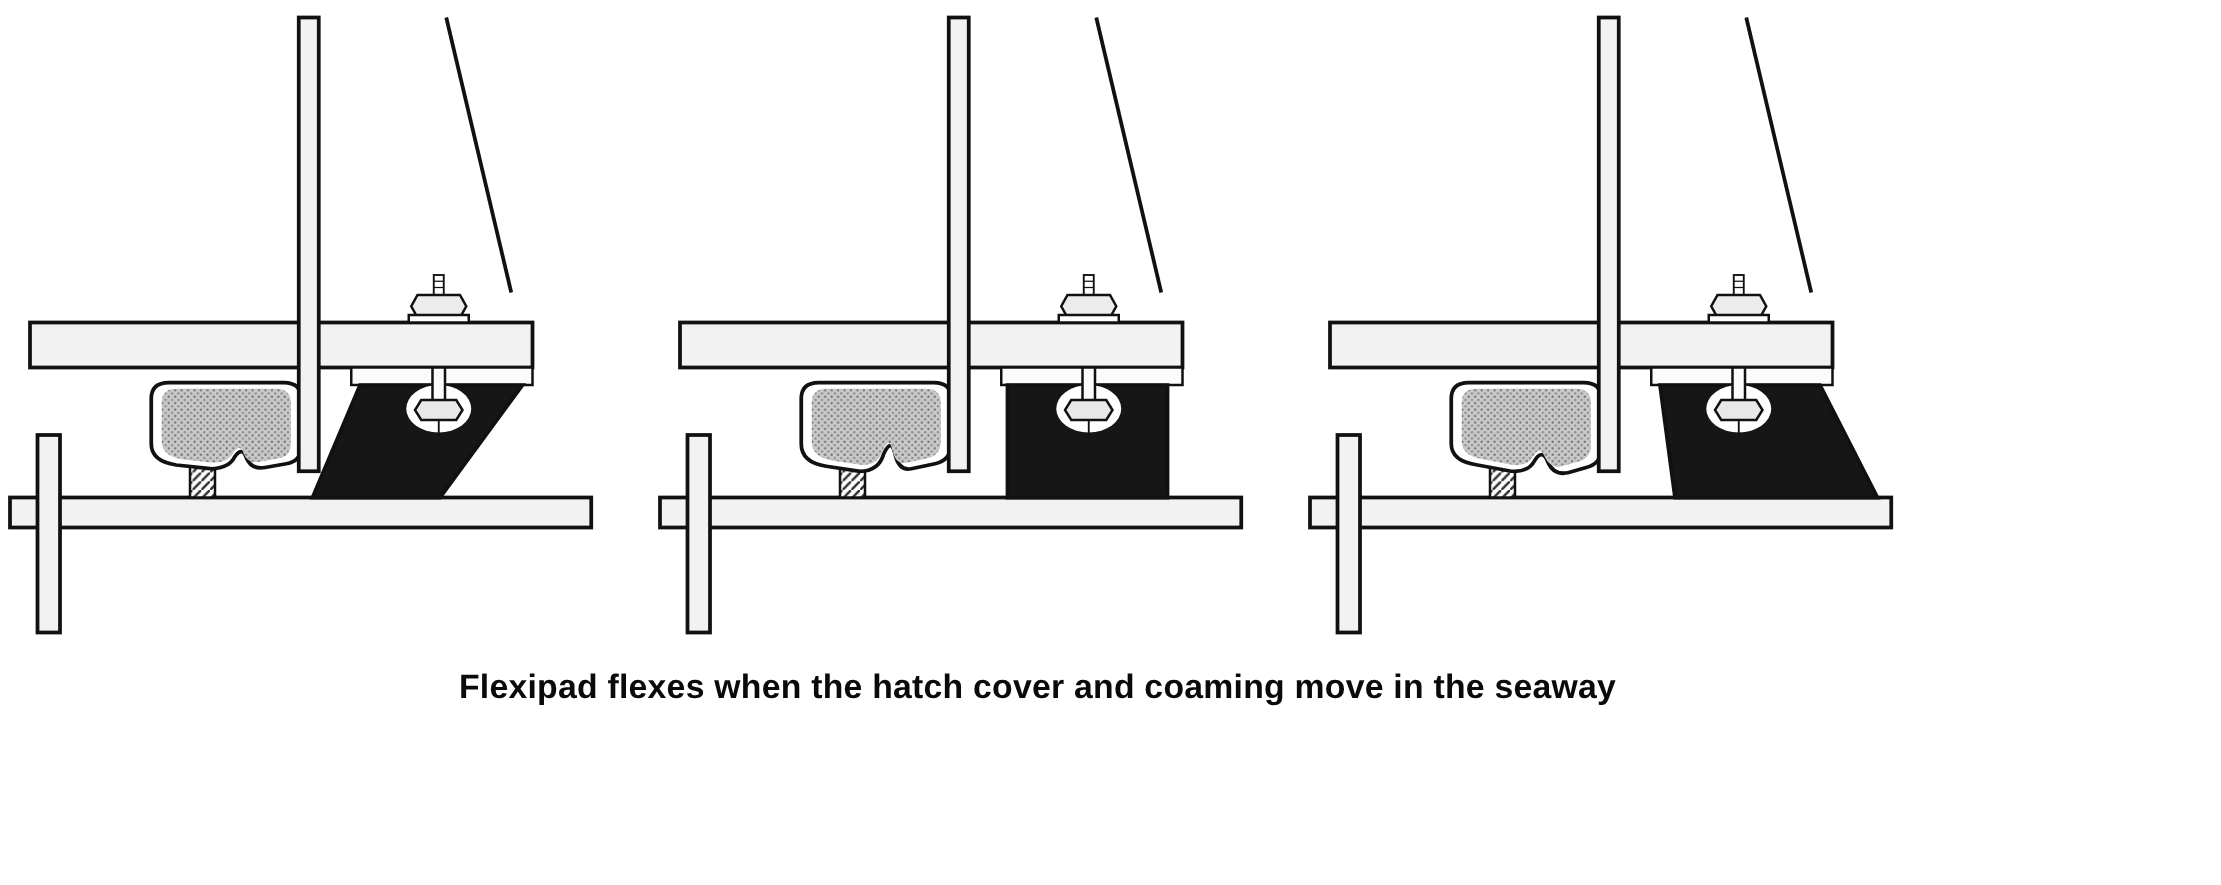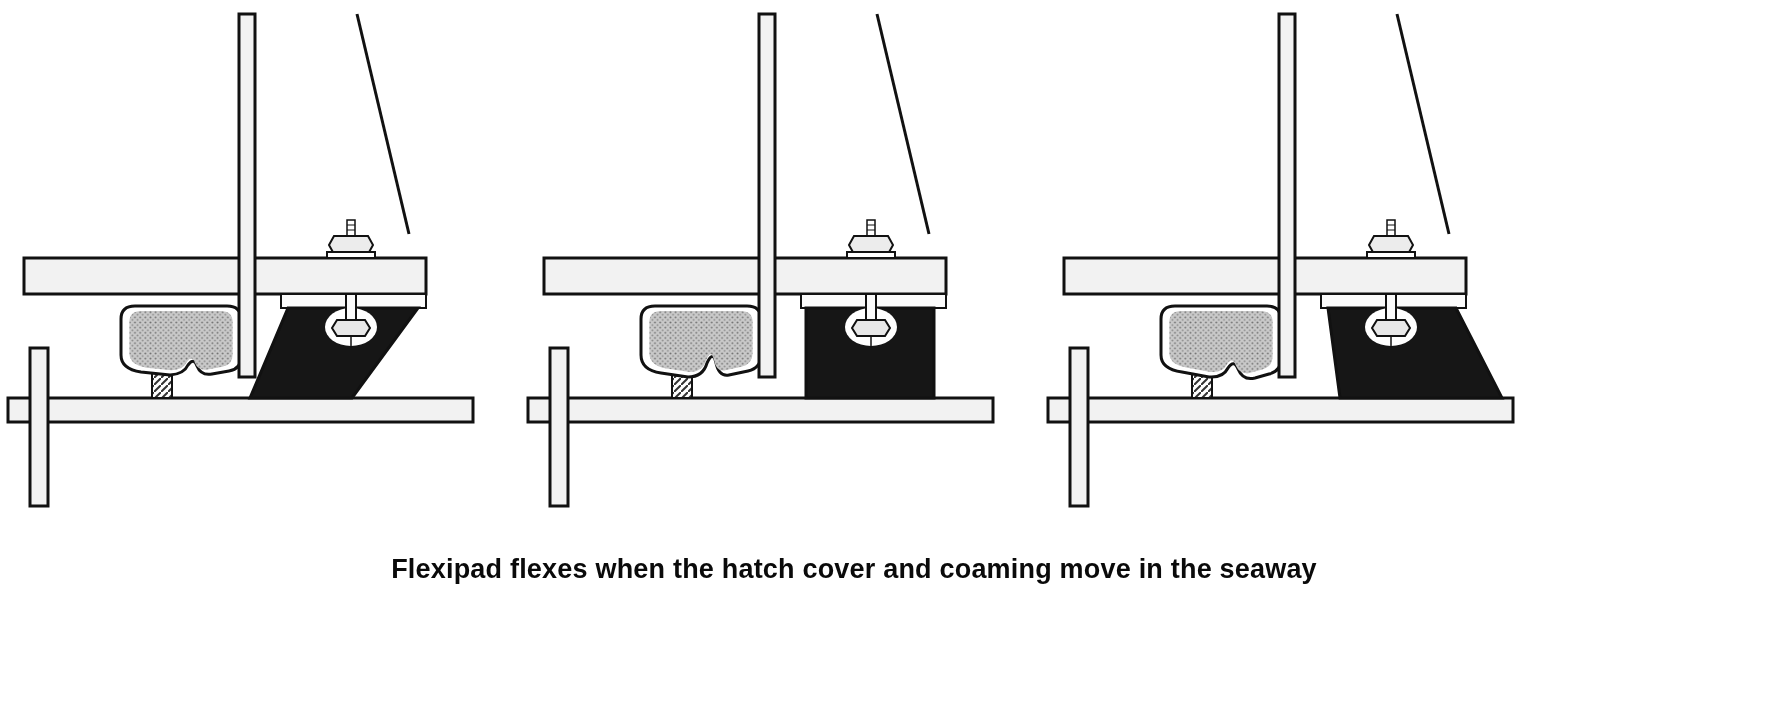--- a/index.html
+++ b/index.html
@@ -14,28 +14,27 @@
   .panels-row {
     display: flex;
     width: 1560px;
     margin: 0;
   }
   .panel { display: block; }
   .plate { fill: #f2f2f2; stroke: #111111; stroke-width: 3; }
   .plate-thin { fill: #fbfbfb; stroke: #111111; stroke-width: 2; }
   .caption {
     width: 1660px;
-    margin-top: 34px;
+    margin-top: 14px;
     text-align: center;
     font-family: "Liberation Sans", sans-serif;
     font-weight: 700;
     font-size: 27px;
     letter-spacing: 0.2px;
     color: #0a0a0a;
-    padding-left: 24px;
   }
 </style>
 </head>
 <body>
 
 <div class="page">
 
   <div class="panels-row">
 
     <svg class="panel" width="520" height="520" viewBox="0 0 520 520">

